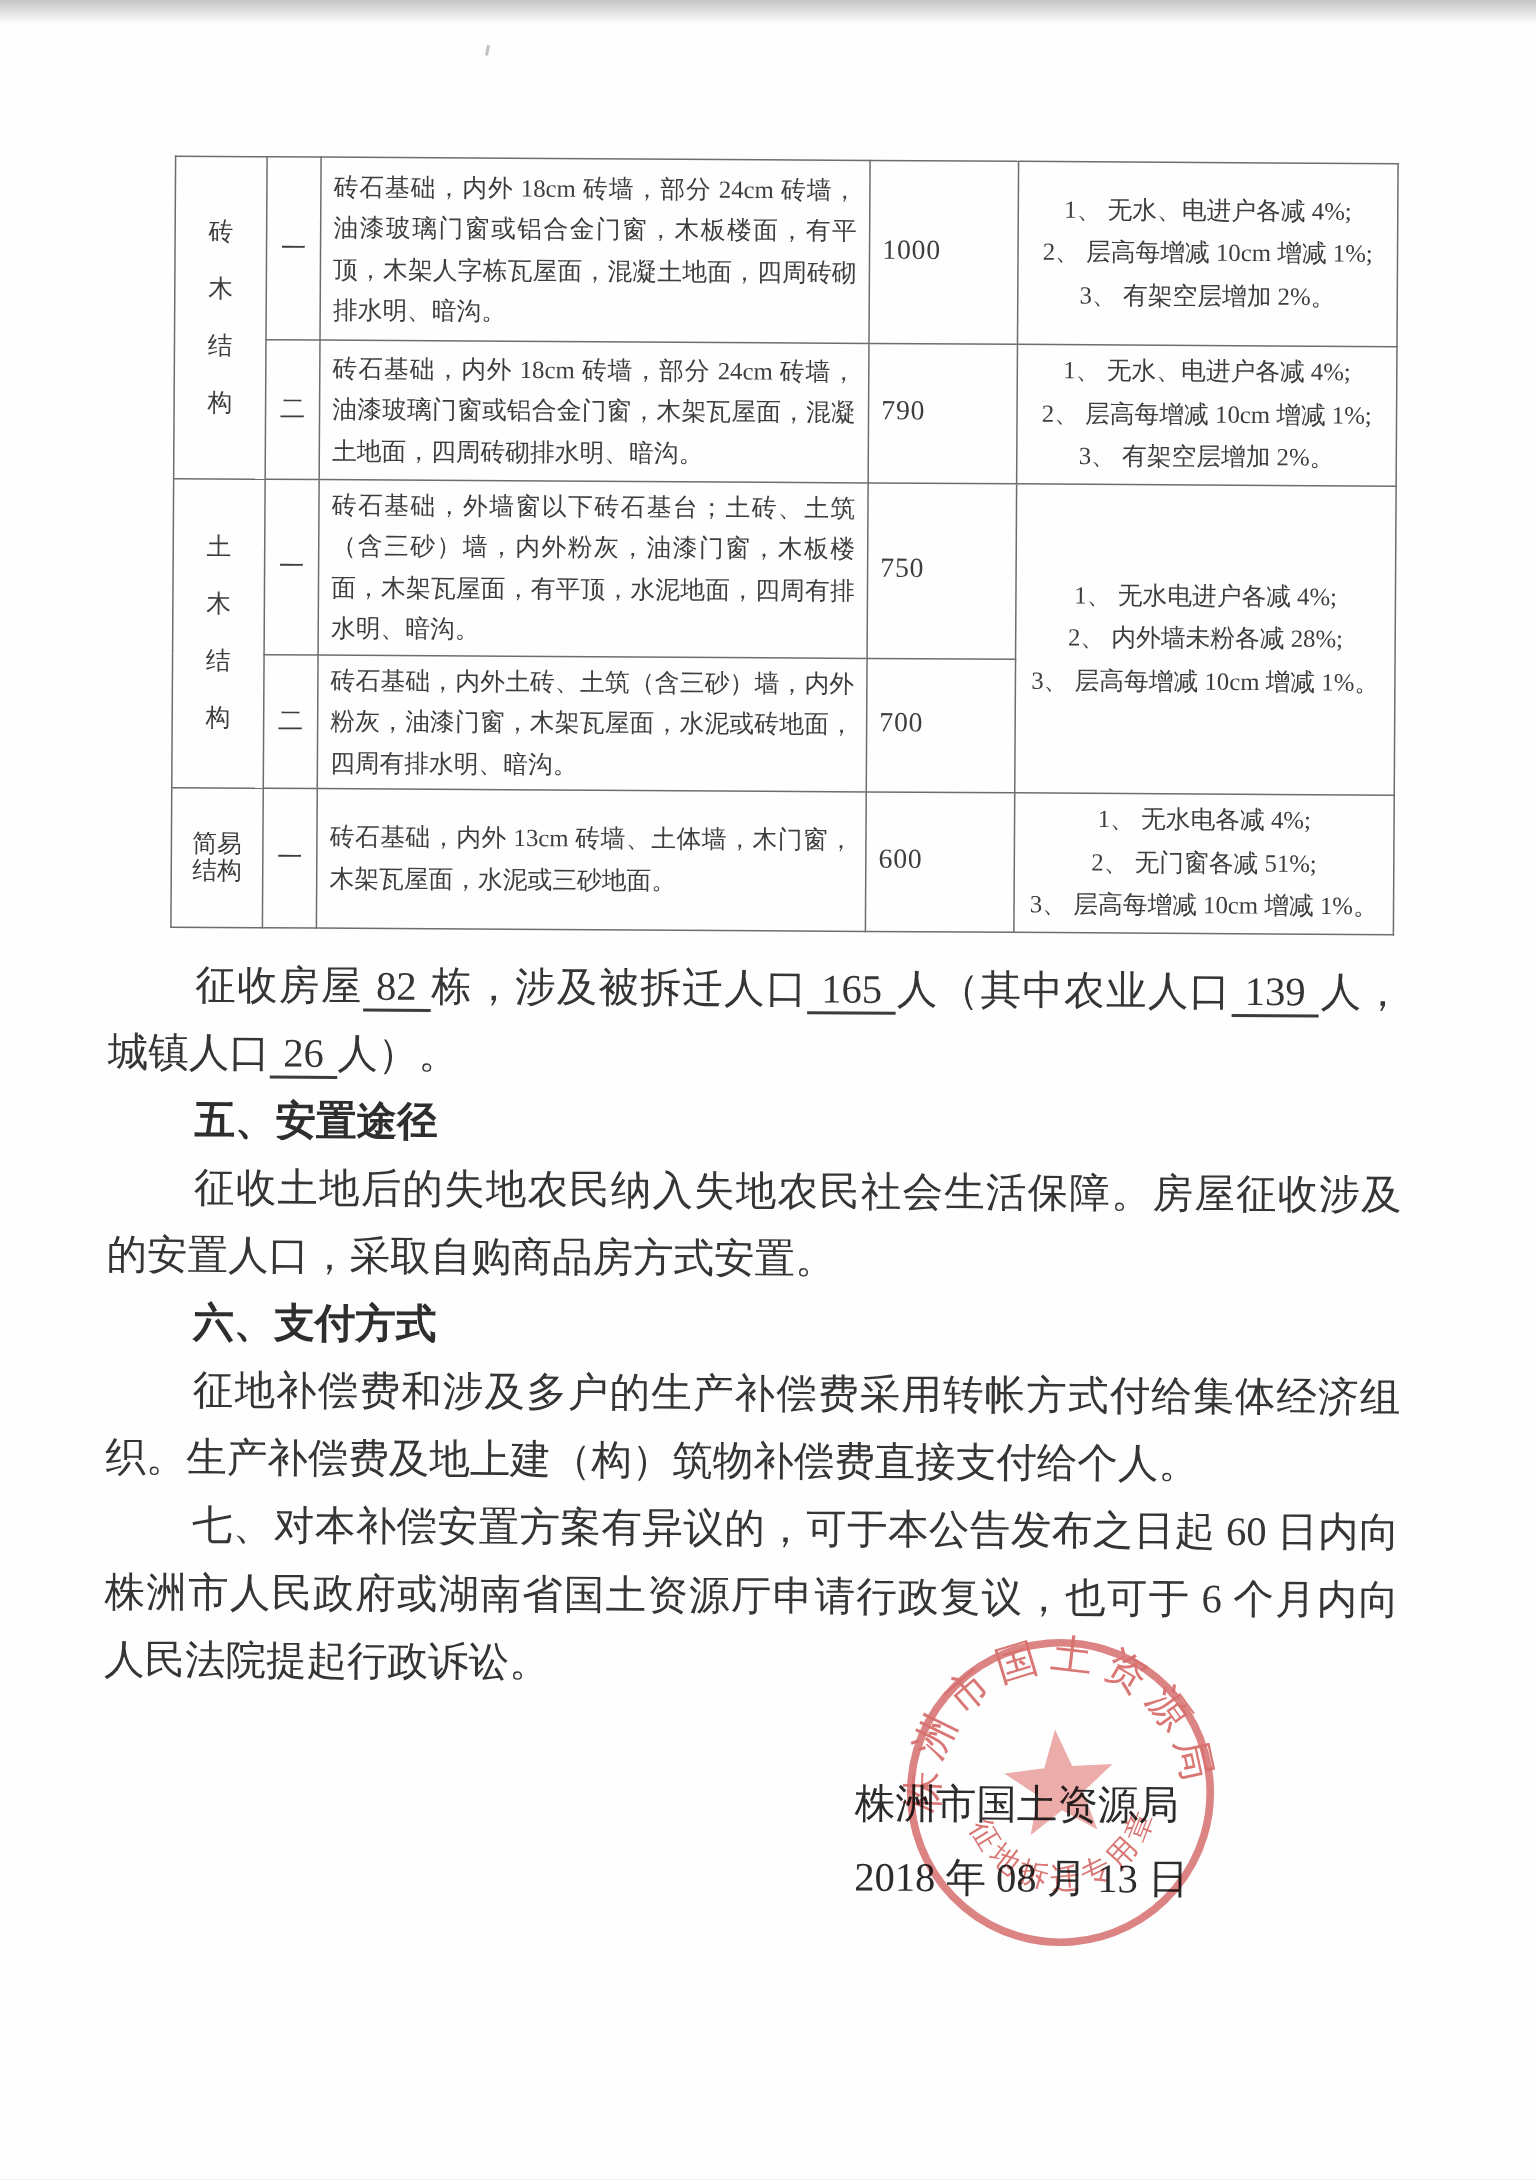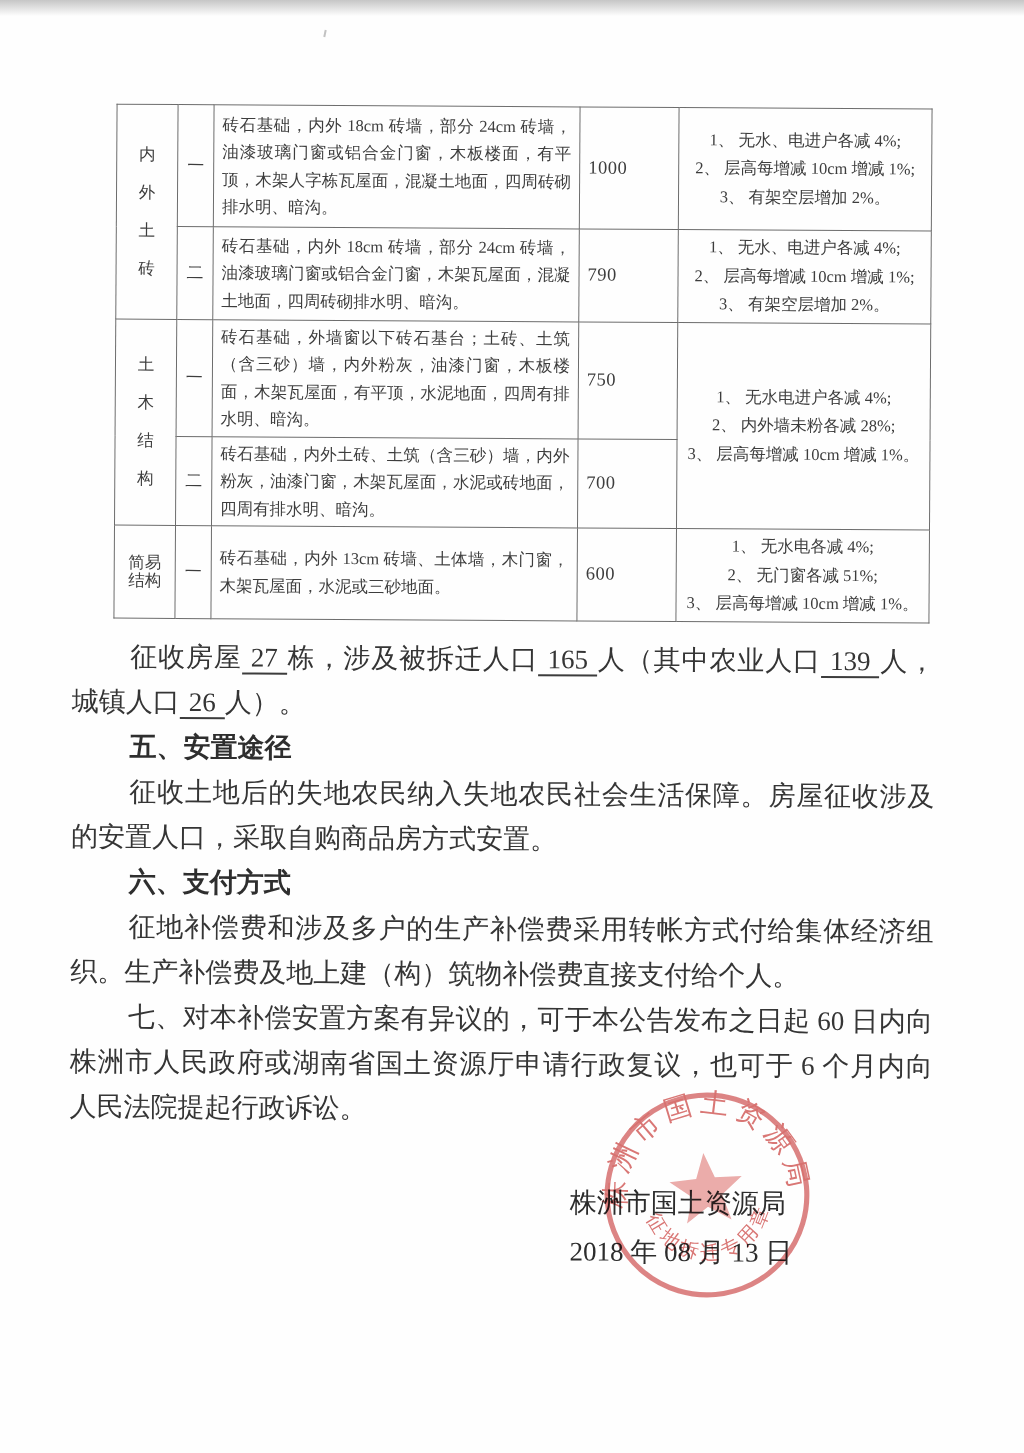--- a/index.html
+++ b/index.html
@@ -55,21 +55,21 @@
       <colgroup>
         <col style="width:61px">
           <col style="width:36px">
           <col style="width:366px">
         <col style="width:99px">
           <col style="width:253px">
       </colgroup>
       <tbody>
           <tr style="height:122px">
         <td class="c-type" rowspan="2">
-          <div class="type-label">内外土砖</div>
+          <div class="type-label">砖木结构</div>
         </td>
         <td class="c-grade">一</td>
         <td class="c-desc">砖石基础，内外 18cm 砖墙，部分 24cm 砖墙，油漆玻璃门窗或铝合金门窗，木板楼面，有平顶，木架人字栋瓦屋面，混凝土地面，四周砖砌排水明、暗沟。</td>
         <td class="c-price">1000</td>
         <td class="c-notes">
           <div class="note-line">1、 无水、电进户各减 4%;</div>
           <div class="note-line">2、 层高每增减 10cm 增减 1%;</div>
           <div class="note-line">3、 有架空层增加 2%。</div>
         </td>
       </tr>
@@ -110,21 +110,21 @@
         <td class="c-price">600</td>
         <td class="c-notes">
           <div class="note-line">1、 无水电各减 4%;</div>
           <div class="note-line">2、 无门窗各减 51%;</div>
           <div class="note-line">3、 层高每增减 10cm 增减 1%。</div>
         </td>
       </tr>
     </tbody>
       </table>
 
-    <p class="para indent"><span>征收房屋</span><span class="u-num">27</span><span>栋，涉及被拆迁人口</span><span class="u-num">165</span><span>人（其中农业人口</span><span class="u-num">139</span><span>人，城镇人口</span><span class="u-num">26</span><span>人）。</span></p>
+    <p class="para indent"><span>征收房屋</span><span class="u-num">82</span><span>栋，涉及被拆迁人口</span><span class="u-num">165</span><span>人（其中农业人口</span><span class="u-num">139</span><span>人，城镇人口</span><span class="u-num">26</span><span>人）。</span></p>
 
     <p class="para indent hd">五、安置途径</p>
     <p class="para indent">征收土地后的失地农民纳入失地农民社会生活保障。房屋征收涉及的安置人口，采取自购商品房方式安置。</p>
     <p class="para indent hd">六、支付方式</p>
     <p class="para indent">征地补偿费和涉及多户的生产补偿费采用转帐方式付给集体经济组织。生产补偿费及地上建（构）筑物补偿费直接支付给个人。</p>
     <p class="para indent">七、对本补偿安置方案有异议的，可于本公告发布之日起 60 日内向株洲市人民政府或湖南省国土资源厅申请行政复议，也可于 6 个月内向人民法院提起行政诉讼。</p>
 
     <div class="sig">
       <div class="sig-line">株洲市国土资源局</div>
       <div class="sig-line">2018 年 08 月 13 日</div>

